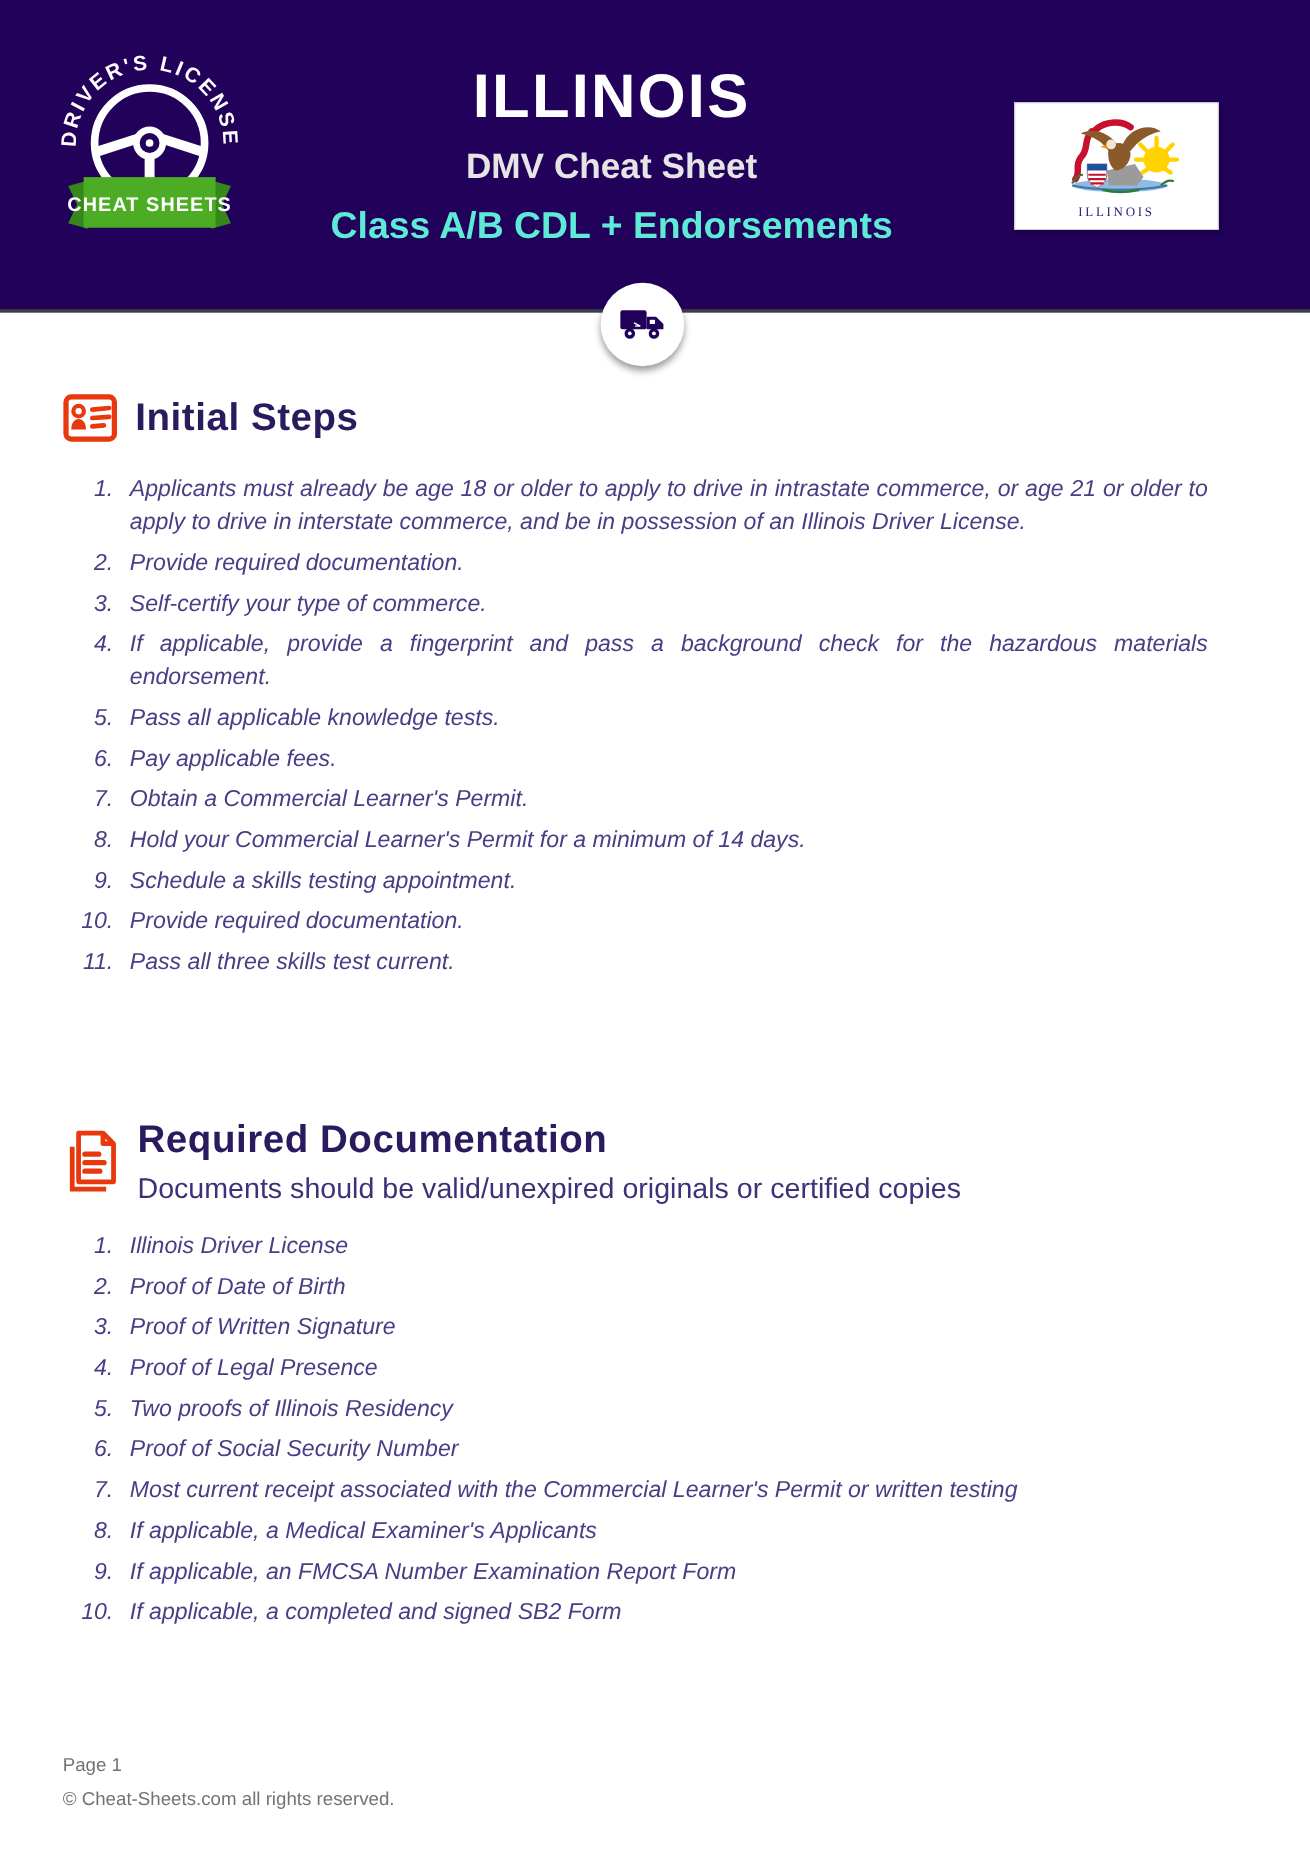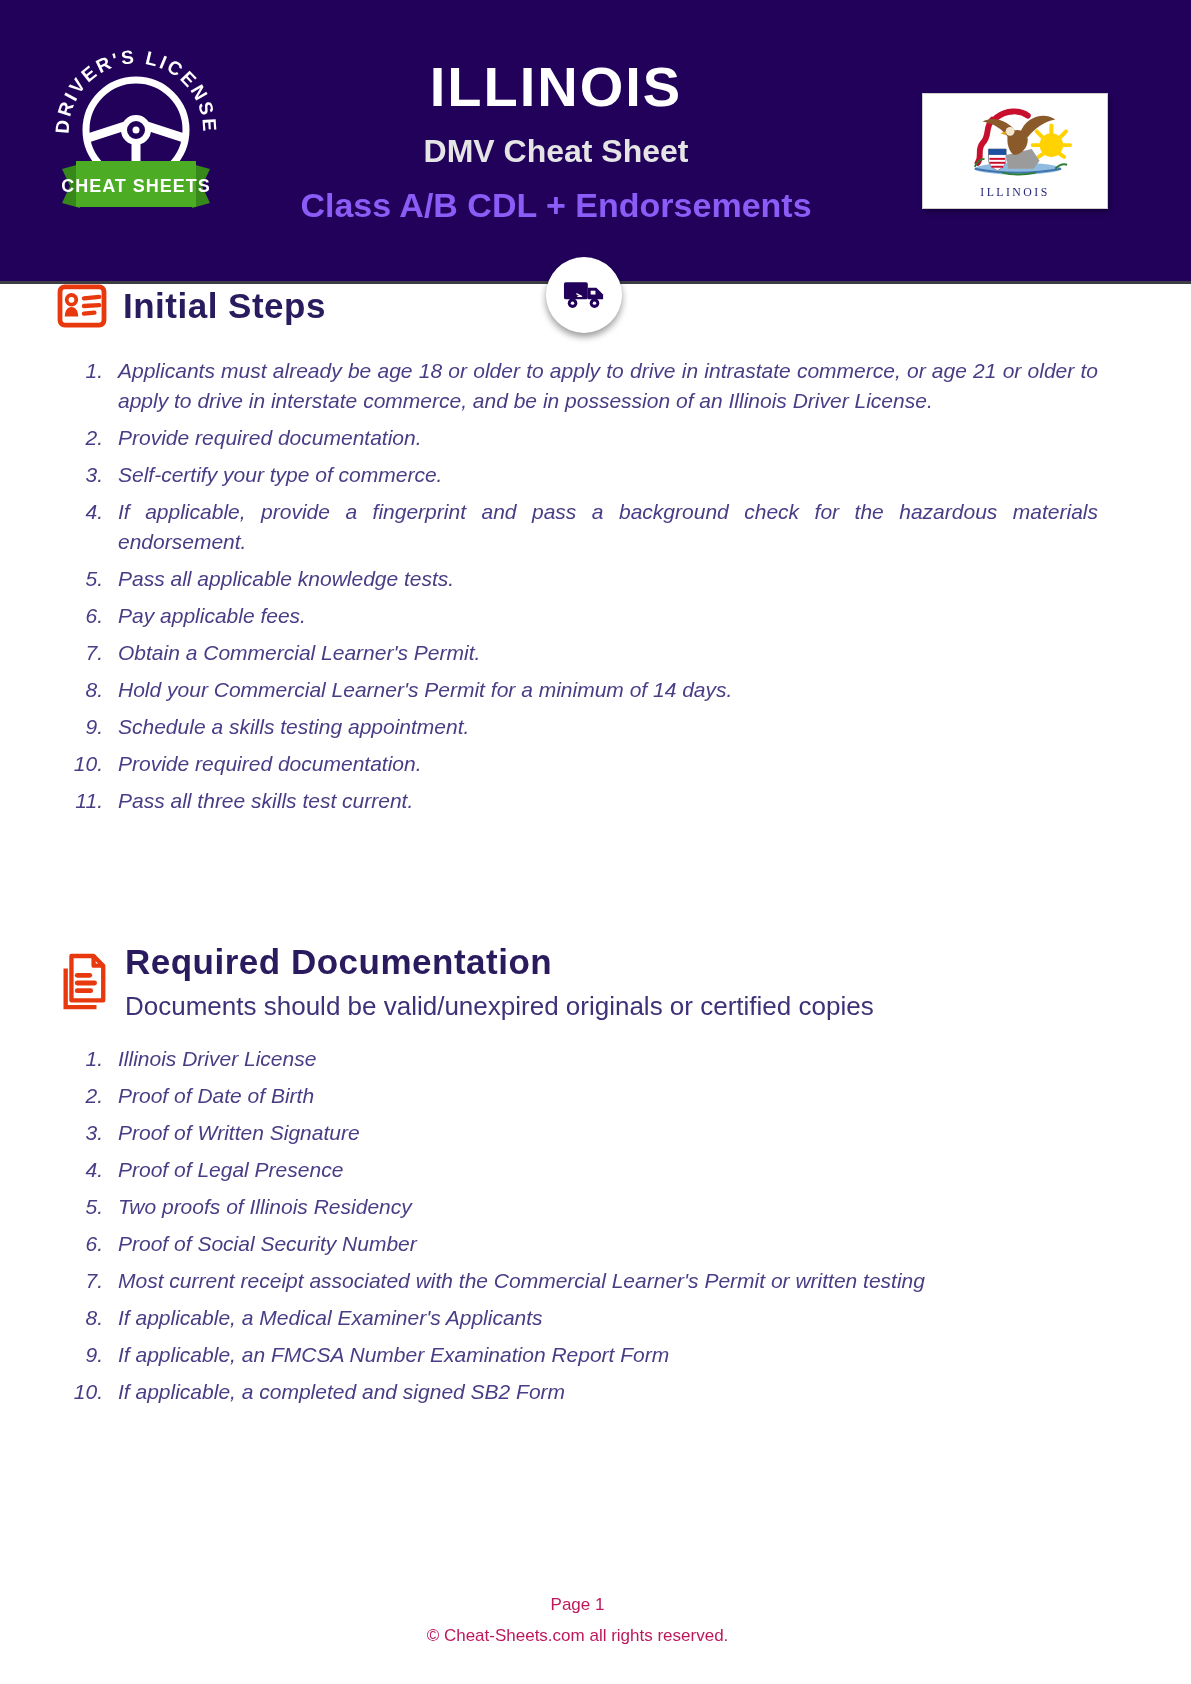--- a/index.html
+++ b/index.html
@@ -37,21 +37,21 @@
     letter-spacing: 2px;
     line-height: 1.05;
   }
   .header-sub1 {
     color: #e5e5e5;
     font-size: 32px;
     font-weight: 700;
     margin-top: 16px;
   }
   .header-sub2 {
-    color: #8b5cf6;
+    color: #5eead4;
     font-size: 34px;
     font-weight: 700;
     margin-top: 16px;
   }
   .flag-card {
     position: absolute;
     left: 922px; top: 93px;
     width: 186px; height: 116px;
     background: #ffffff;
     border: 1px solid #cfcfcf;
@@ -66,21 +66,21 @@
     background: #ffffff;
     box-shadow: 0 4px 7px rgba(0,0,0,0.4);
     display: flex;
     align-items: center;
     justify-content: center;
     z-index: 5;
   }
 
   
   .main { padding: 0 93px 0 57px; }
-  .section-1 { }
+  .section-1 { margin-top: 74px; }
   .section-2 { margin-top: 126px; }
   .heading-row { display: flex; align-items: center; gap: 16px; }
   .heading-row.top-align { align-items: center; }
   .section-title {
     color: #2A1A5E;
     font-size: 35px;
     font-weight: 800;
     letter-spacing: 0.5px;
   }
   .section-subtitle {
@@ -112,22 +112,22 @@
     width: 46px;
     text-align: right;
     color: #4A3C85;
   }
 
   
   .footer {
     position: absolute;
     left: 57px; right: 93px;
     bottom: 38px;
-    text-align: center;
-    color: #be185d;
+    text-align: left;
+    color: #737373;
     font-size: 17px;
   }
   .footer .copyright { margin-top: 11px; }
 </style>
 </head>
 <body>
 
 <div class="page">
 
   <div class="header">

